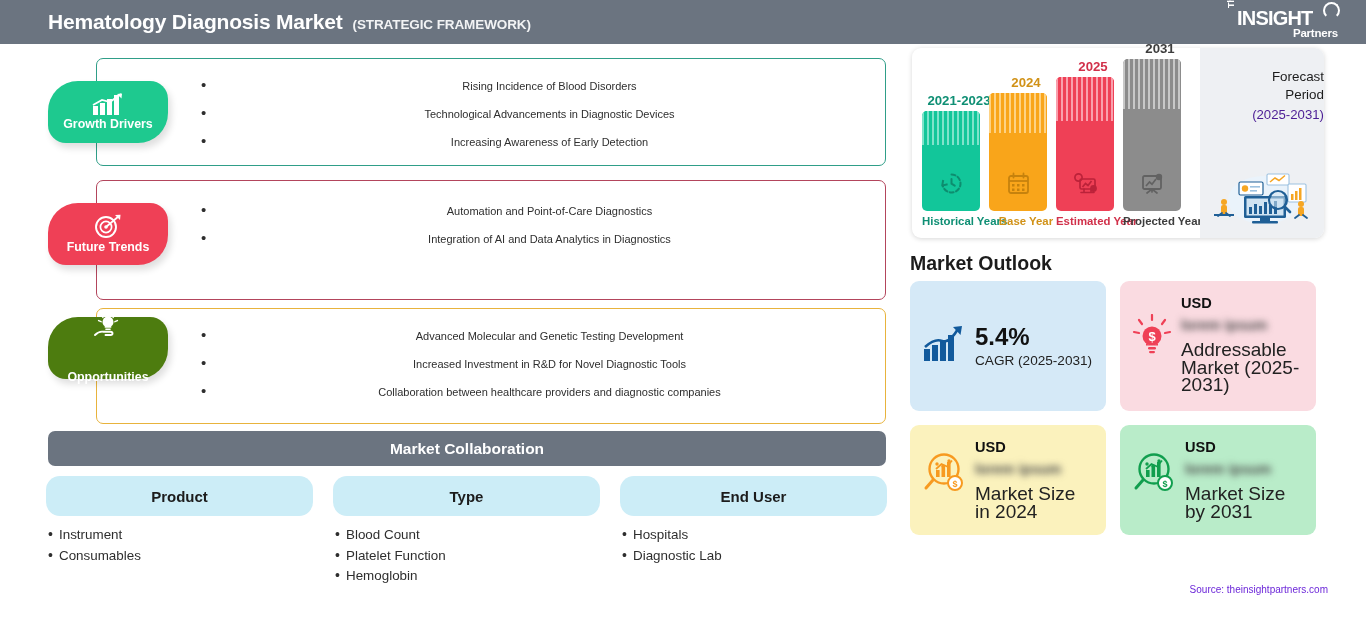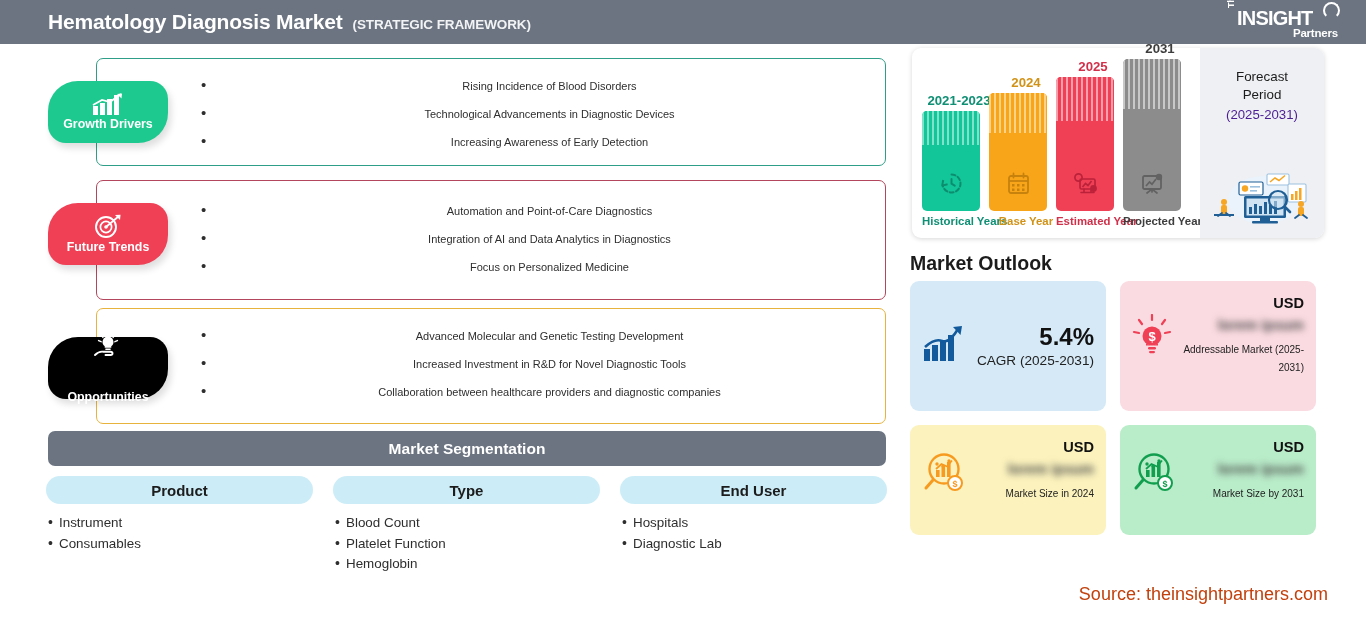--- a/index.html
+++ b/index.html
@@ -104,38 +104,38 @@
     box-shadow: 3px 5px 7px rgba(0,0,0,0.13);
     z-index: 3;
   }
   .badge-label {
     color: #fff; font-size: 12.4px; font-weight: bold;
     margin-top: 1px; white-space: nowrap;
   }
   .badge svg { display: block; }
   .b-green  { top: 37px;  background: #1ec98f; }
   .b-red    { top: 159px; background: #ef4056; }
-  .b-orange { top: 293px; background: #000000; gap: 32px; }
+  .b-orange { top: 273px; background: #4d7c0f; gap: 32px; }
 
   
   .seg-header {
     position: absolute; left: 48px; top: 387px;
     width: 838px; height: 35px;
     background: #6b7480;
     border-radius: 7px;
     display: flex; align-items: center; justify-content: center;
     color: #fff; font-size: 15.5px; font-weight: bold;
   }
   .seg-cols {
     position: absolute; left: 46px; top: 432px;
     width: 842px; display: flex; gap: 20px;
   }
   .seg-col { width: 267px; }
   .seg-title {
-    height: 28px; background: #ccedf7; border-radius: 14px;
+    height: 40px; background: #ccedf7; border-radius: 14px;
     display: flex; align-items: center; justify-content: center;
     font-size: 15px; font-weight: bold; color: #1c1c1c;
   }
   .seg-col ul { list-style: none; padding: 9px 0 0 2px; }
   .seg-col li {
     font-size: 13.4px; color: #2e2e2e; line-height: 20.5px;
     position: relative; padding-left: 11px; white-space: nowrap;
   }
   .seg-col li::before {
     content: "\2022"; position: absolute; left: 0; top: -1px;
@@ -179,21 +179,21 @@
   .bar-cap {
     font-size: 11.4px; font-weight: bold; line-height: 13.5px;
     margin-top: 4px; white-space: nowrap;
   }
 
   .forecast {
     width: 124px; height: 100%;
     background: #eef0f3;
     border-radius: 0 9px 9px 0;
     padding-top: 20px;
-    text-align: center; position: relative;
+    text-align: right; position: relative;
   }
   .forecast-t1 { font-size: 13.4px; color: #1c1c1c; line-height: 18px; }
   .forecast-t2 { font-size: 13.2px; color: #4c1d95; margin-top: 3px; }
   .forecast-ill { position: absolute; left: 8px; bottom: 8px; }
 
   
   .outlook-title {
     position: absolute; left: 10px; top: 208px;
     font-size: 19.5px; font-weight: bold; color: #1c1c1c;
   }
@@ -204,35 +204,35 @@
   }
   .card {
     width: 196px; border-radius: 9px;
     padding: 13px 12px;
     display: flex; align-items: flex-start; gap: 9px;
   }
   .card.c-blue   { background: #d5e9f7; height: 130px; align-items: center; }
   .card.c-pink   { background: #fadbe1; height: 130px; }
   .card.c-yellow { background: #fbf2bd; height: 110px; }
   .card.c-green  { background: #b9ecc9; height: 110px; }
-  .card-txt { flex: 1; min-width: 0; text-align: right; }
+  .card-txt { flex: 1; min-width: 0; }
   .cagr-val { font-size: 24px; font-weight: bold; color: #111; line-height: 26px; }
   .cagr-lbl { font-size: 13.6px; color: #222; margin-top: 3px; white-space: nowrap; }
   .usd { font-size: 14.6px; font-weight: bold; color: #111; line-height: 19px; }
   .blurred {
     font-size: 14.5px; font-weight: bold; color: #4a4a4a;
     filter: blur(3.6px);
     margin: 4px 0 5px 0; line-height: 16px;
     user-select: none;
   }
-  .card-sub { font-size: 10px; color: #222; line-height: 17.5px; margin-top: 8px; }
+  .card-sub { font-size: 19px; color: #222; line-height: 17.5px; margin-top: 8px; }
 
   .source {
     position: absolute; right: 38px; top: 540px;
-    font-size: 18px; color: #c2410c;
+    font-size: 10px; color: #6d28d9;
   }
 </style>
 </head>
 <body>
 
 <div class="header">
   <div class="title-wrap">
     <span class="title-main">Hematology Diagnosis Market</span>
     <span class="title-sub">(STRATEGIC FRAMEWORK)</span>
   </div>
@@ -266,21 +266,20 @@
           <path d="M26 1 L31 0.5 L30.5 5.5 Z" fill="#fff"></path>
         </svg>
       </span>
       <span class="badge-label">Growth Drivers</span>
     </div>
 
     <div class="panel p-red">
       <ul>
         <li>Automation and Point-of-Care Diagnostics</li>
         <li>Integration of AI and Data Analytics in Diagnostics</li>
-        <li>Focus on Personalized Medicine</li>
       </ul>
     </div>
     <div class="badge b-red">
       <span>
         <svg width="28" height="25" viewBox="0 0 28 25">
           <circle cx="12" cy="13" r="10" fill="none" stroke="#fff" stroke-width="1.9"></circle>
           <circle cx="12" cy="13" r="5.6" fill="none" stroke="#fff" stroke-width="1.7"></circle>
           <circle cx="12" cy="13" r="1.8" fill="#fff"></circle>
           <path d="M12 13 L25 2" stroke="#fff" stroke-width="1.8"></path>
           <path d="M21 1 L26.5 0.8 L26 6 Z" fill="#fff"></path>
@@ -307,21 +306,21 @@
               <path d="M25.4 8.6 l-2.5 1"></path>
           </g>
           <path d="M16 4.6 a5.4 5.4 0 0 1 3.3 9.7 v1.5 h-6.6 v-1.5 A5.4 5.4 0 0 1 16 4.6z" fill="#fff"></path>
           <rect x="13.2" y="16.4" width="5.6" height="1.5" rx="0.7" fill="#fff"></rect>
           <path d="M3 23 q4-4 8.5-3.2 h7 q2 .2 2 1.6 t-2 1.6 h-5" fill="none" stroke="#fff" stroke-width="1.9" stroke-linecap="round"></path>
         </svg>
       </span>
       <span class="badge-label">Opportunities</span>
     </div>
 
-    <div class="seg-header">Market Segmentation</div>
+    <div class="seg-header">Market Collaboration</div>
     <div class="seg-cols">
       <div class="seg-col">
         <div class="seg-title">Product</div>
         <ul>
           <li>Instrument</li>
           <li>Consumables</li>
         </ul>
       </div>
       <div class="seg-col">
         <div class="seg-title">Type</div>

